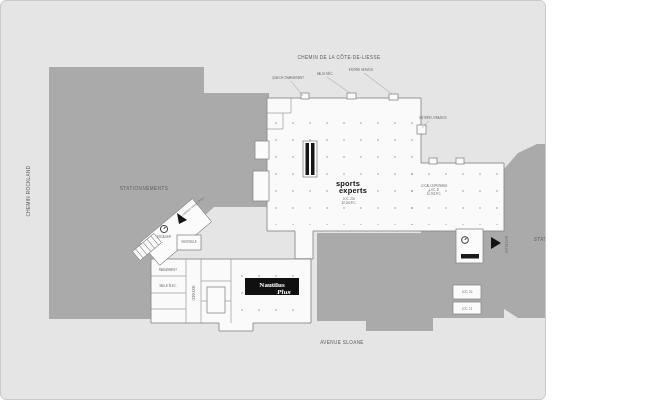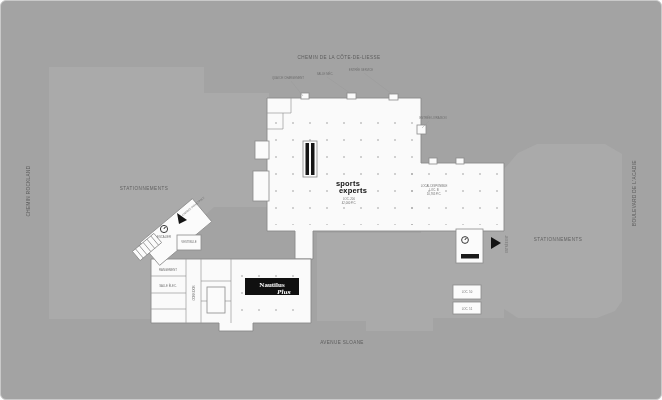--- a/index.html
+++ b/index.html
@@ -1,18 +1,18 @@
 <!DOCTYPE html>
 <html><head>
 <meta charset="utf-8">
 <style>
   html,body{margin:0;padding:0;background:#fff;}
   .canvas{
-    position:relative;width:662px;height:400px;
-    background:#a3a3a3;border:1px solid #c9c9c9;border-radius:6px;
+    position:relative;width:546px;height:400px;
+    background:#e5e5e5;border:1px solid #c9c9c9;border-radius:6px;
     box-sizing:border-box;overflow:hidden;
     font-family:"Liberation Sans","DejaVu Sans",sans-serif;
   }
   svg{display:block;}
   text{font-family:"Liberation Sans","DejaVu Sans",sans-serif;fill:#5a5a5a;}
   .street{font-size:4.6px;letter-spacing:.4px;fill:#5c5c5c;}
   .lotlabel{font-size:4.6px;letter-spacing:.5px;fill:#5f5f5f;}
   .tinyc{font-size:2.8px;fill:#6f6f6f;}
   .wall{fill:#fafafa;stroke:#8b8b8b;stroke-width:.9;}
   .innerwall{stroke:#9a9a9a;stroke-width:.7;fill:none;}

